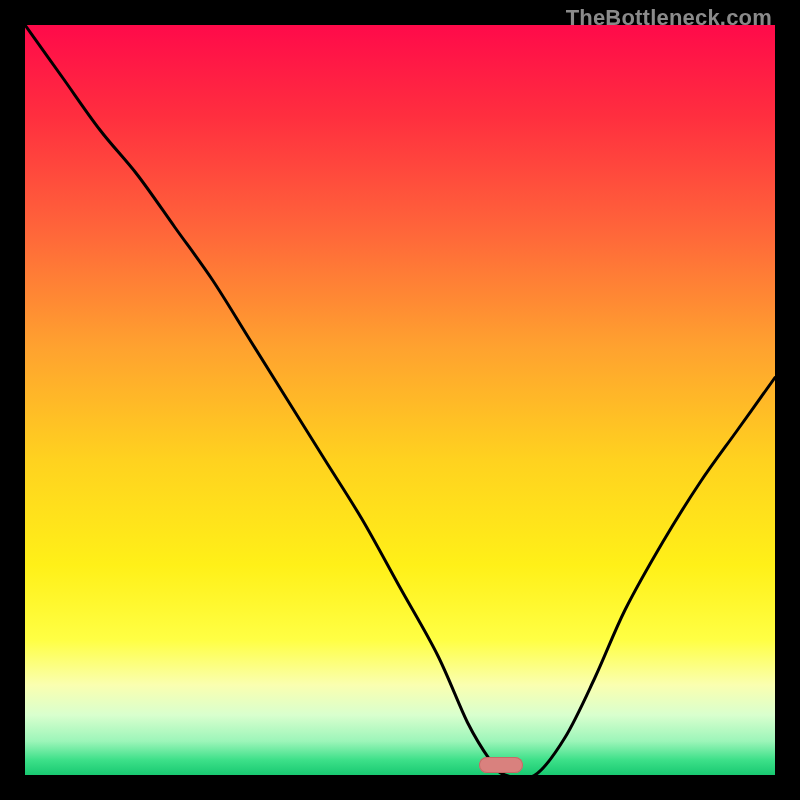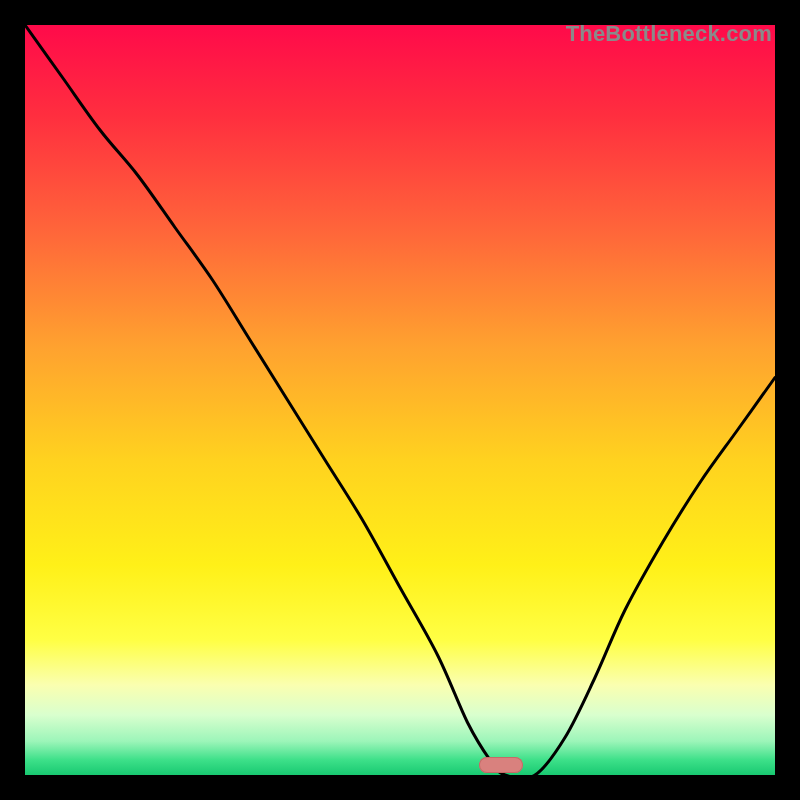--- a/index.html
+++ b/index.html
@@ -39,21 +39,21 @@
     top: 0;
     width: 100%;
     height: 100%;
   }
   .marker {
     position: absolute;
     border-radius: 10px;
   }
   .watermark {
     position: absolute;
-    top: 21px;
+    top: 5px;
     right: 28px;
     font-family: Arial, Helvetica, sans-serif;
     font-size: 22px;
     font-weight: 600;
     color: #8a8a8a;
     letter-spacing: 0.2px;
   }
 </style>
 </head>
 <body>

